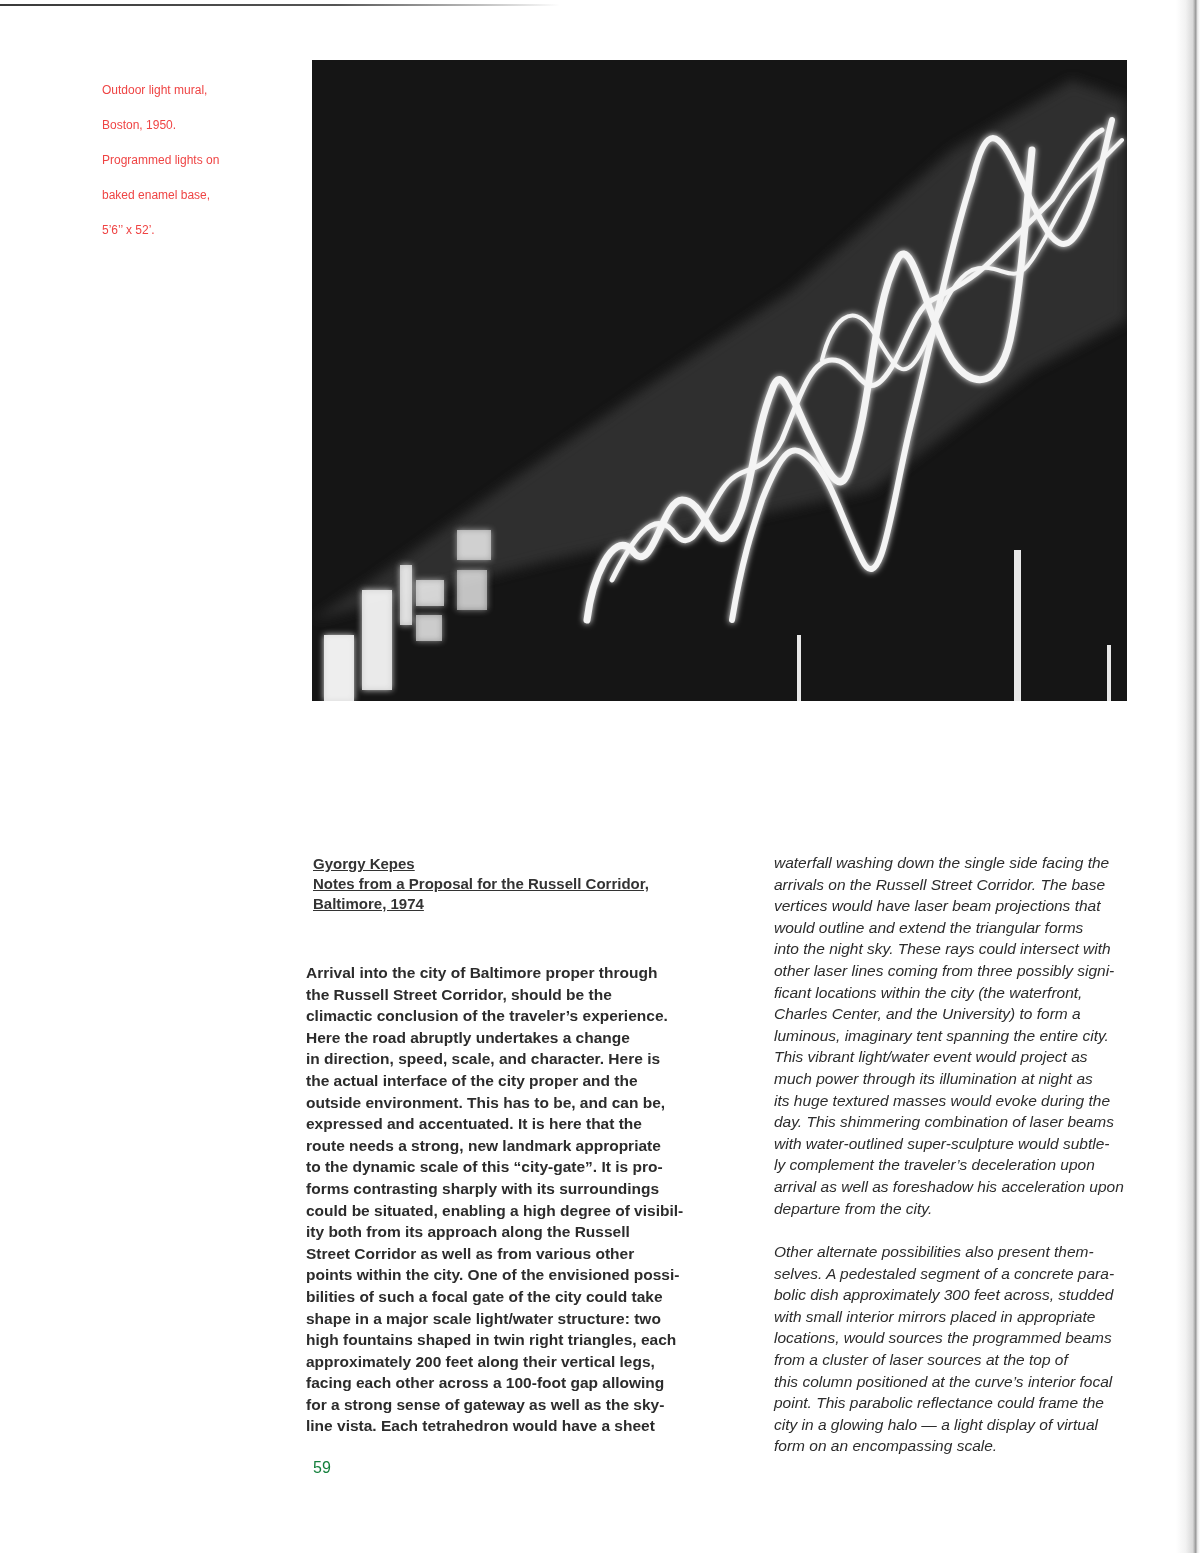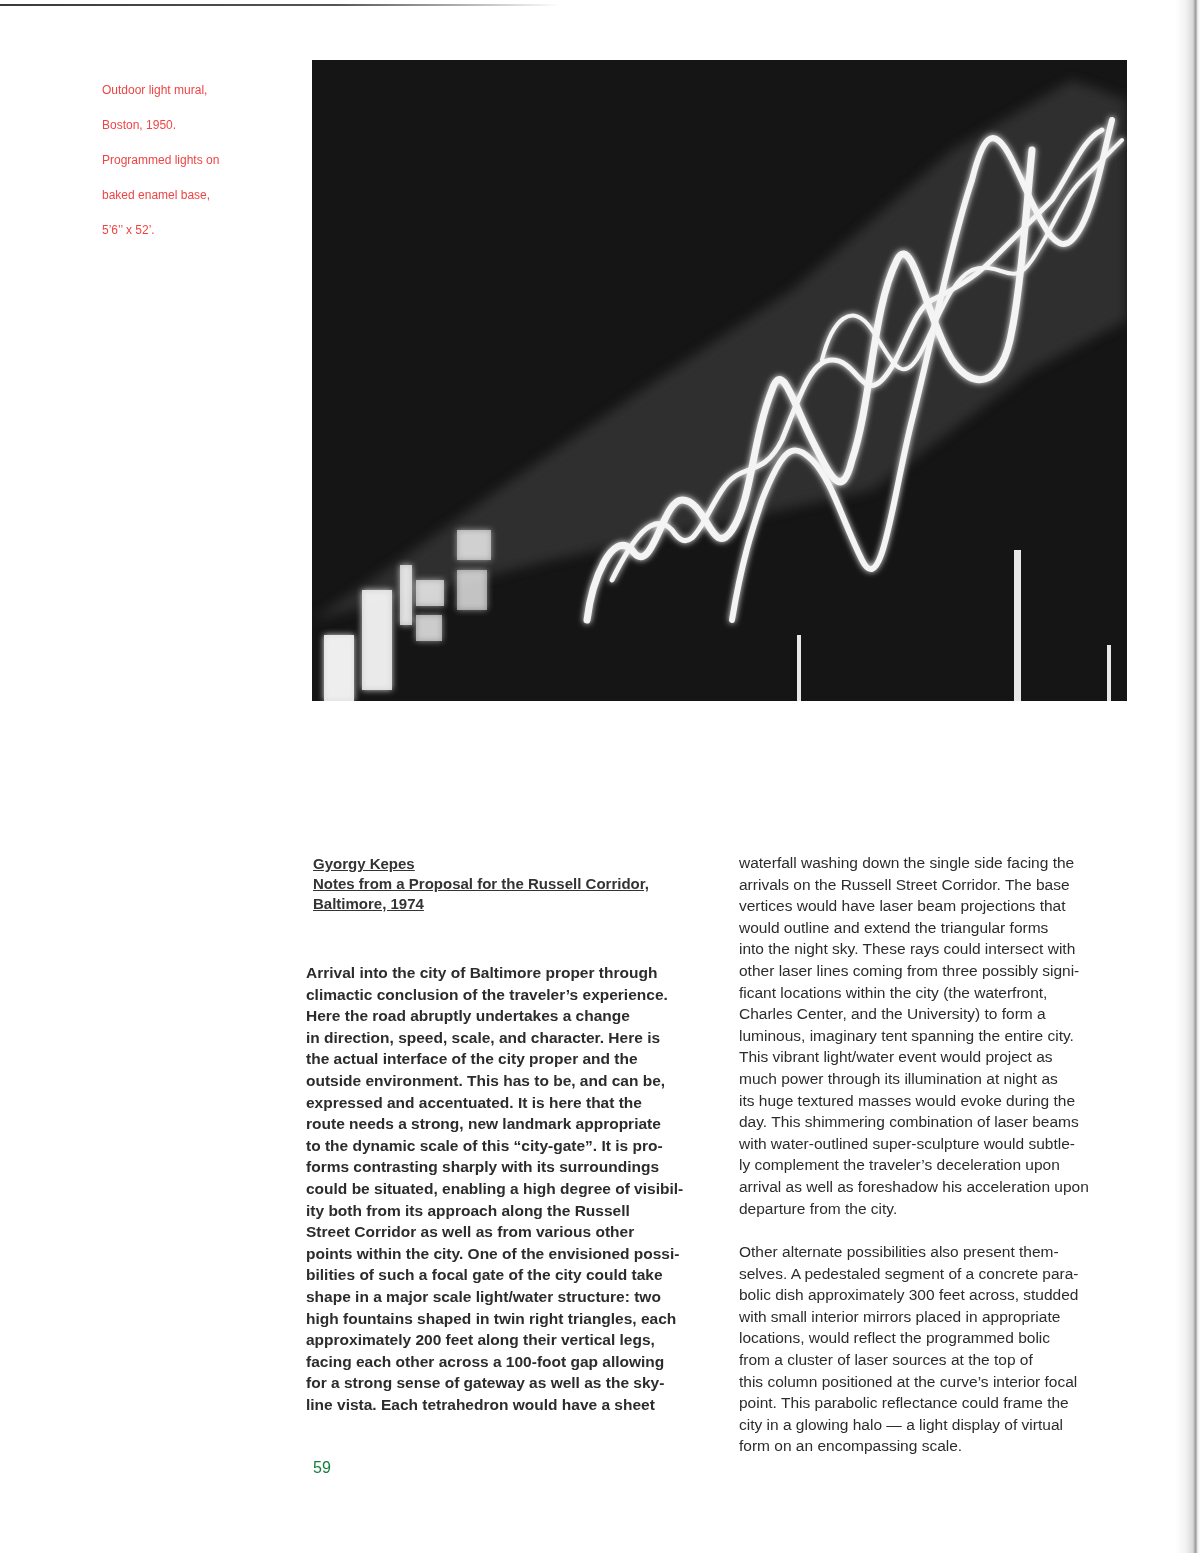--- a/index.html
+++ b/index.html
@@ -73,23 +73,24 @@
       line-height: 21.6px;
       color: #2c2c2c;
     }
     .col-left {
       left: 306px;
       top: 962px;
       width: 415px;
       font-weight: bold;
     }
     .col-right {
-      left: 739px;
+      left: 774px;
       top: 852px;
       width: 410px;
+      font-style: italic;
     }
     .line { white-space: nowrap; }
     .para-gap { height: 22px; }
     .page-number {
       position: absolute;
       left: 313px;
       top: 1459px;
       font-size: 16px;
       color: #15803d;
     }
@@ -156,20 +157,21 @@
 </div>
 
 <div class="heading">
   <div>Gyorgy Kepes</div>
   <div>Notes from a Proposal for the Russell Corridor,</div>
   <div>Baltimore, 1974</div>
 </div>
 
 <div class="col col-left" id="col-left">
     <div class="line">Arrival into the city of Baltimore proper through</div>
+    <div class="line">the Russell Street Corridor, should be the</div>
     <div class="line">climactic conclusion of the traveler’s experience.</div>
     <div class="line">Here the road abruptly undertakes a change</div>
     <div class="line">in direction, speed, scale, and character.  Here is</div>
     <div class="line">the actual interface of the city proper and the</div>
     <div class="line">outside environment.  This has to be, and can be,</div>
     <div class="line">expressed and accentuated. It is here that the</div>
     <div class="line">route needs a strong, new landmark appropriate</div>
     <div class="line">to the dynamic scale of this “city-gate”. It is pro-</div>
     <div class="line">forms contrasting sharply with its surroundings</div>
     <div class="line">could be situated, enabling a high degree of visibil-</div>
@@ -204,21 +206,21 @@
       <div class="line">ly complement the traveler’s deceleration upon</div>
       <div class="line">arrival as well as foreshadow his acceleration upon</div>
       <div class="line">departure from the city.</div>
     </div>
   <div class="para-gap"></div>
   <div id="col-right-p2">
       <div class="line">Other alternate possibilities also present them-</div>
       <div class="line">selves. A pedestaled segment of a concrete para-</div>
       <div class="line">bolic dish approximately 300 feet across, studded</div>
       <div class="line">with small interior mirrors placed in appropriate</div>
-      <div class="line">locations, would reflect the programmed bolic</div>
+      <div class="line">locations, would sources the programmed beams</div>
       <div class="line">from a cluster of laser sources at the top of</div>
       <div class="line">this column positioned at the curve’s interior focal</div>
       <div class="line">point.  This parabolic reflectance could frame the</div>
       <div class="line">city in a glowing halo — a light display of virtual</div>
       <div class="line">form on an encompassing scale.</div>
     </div>
 </div>
 
 <div class="page-number">59</div>
 

